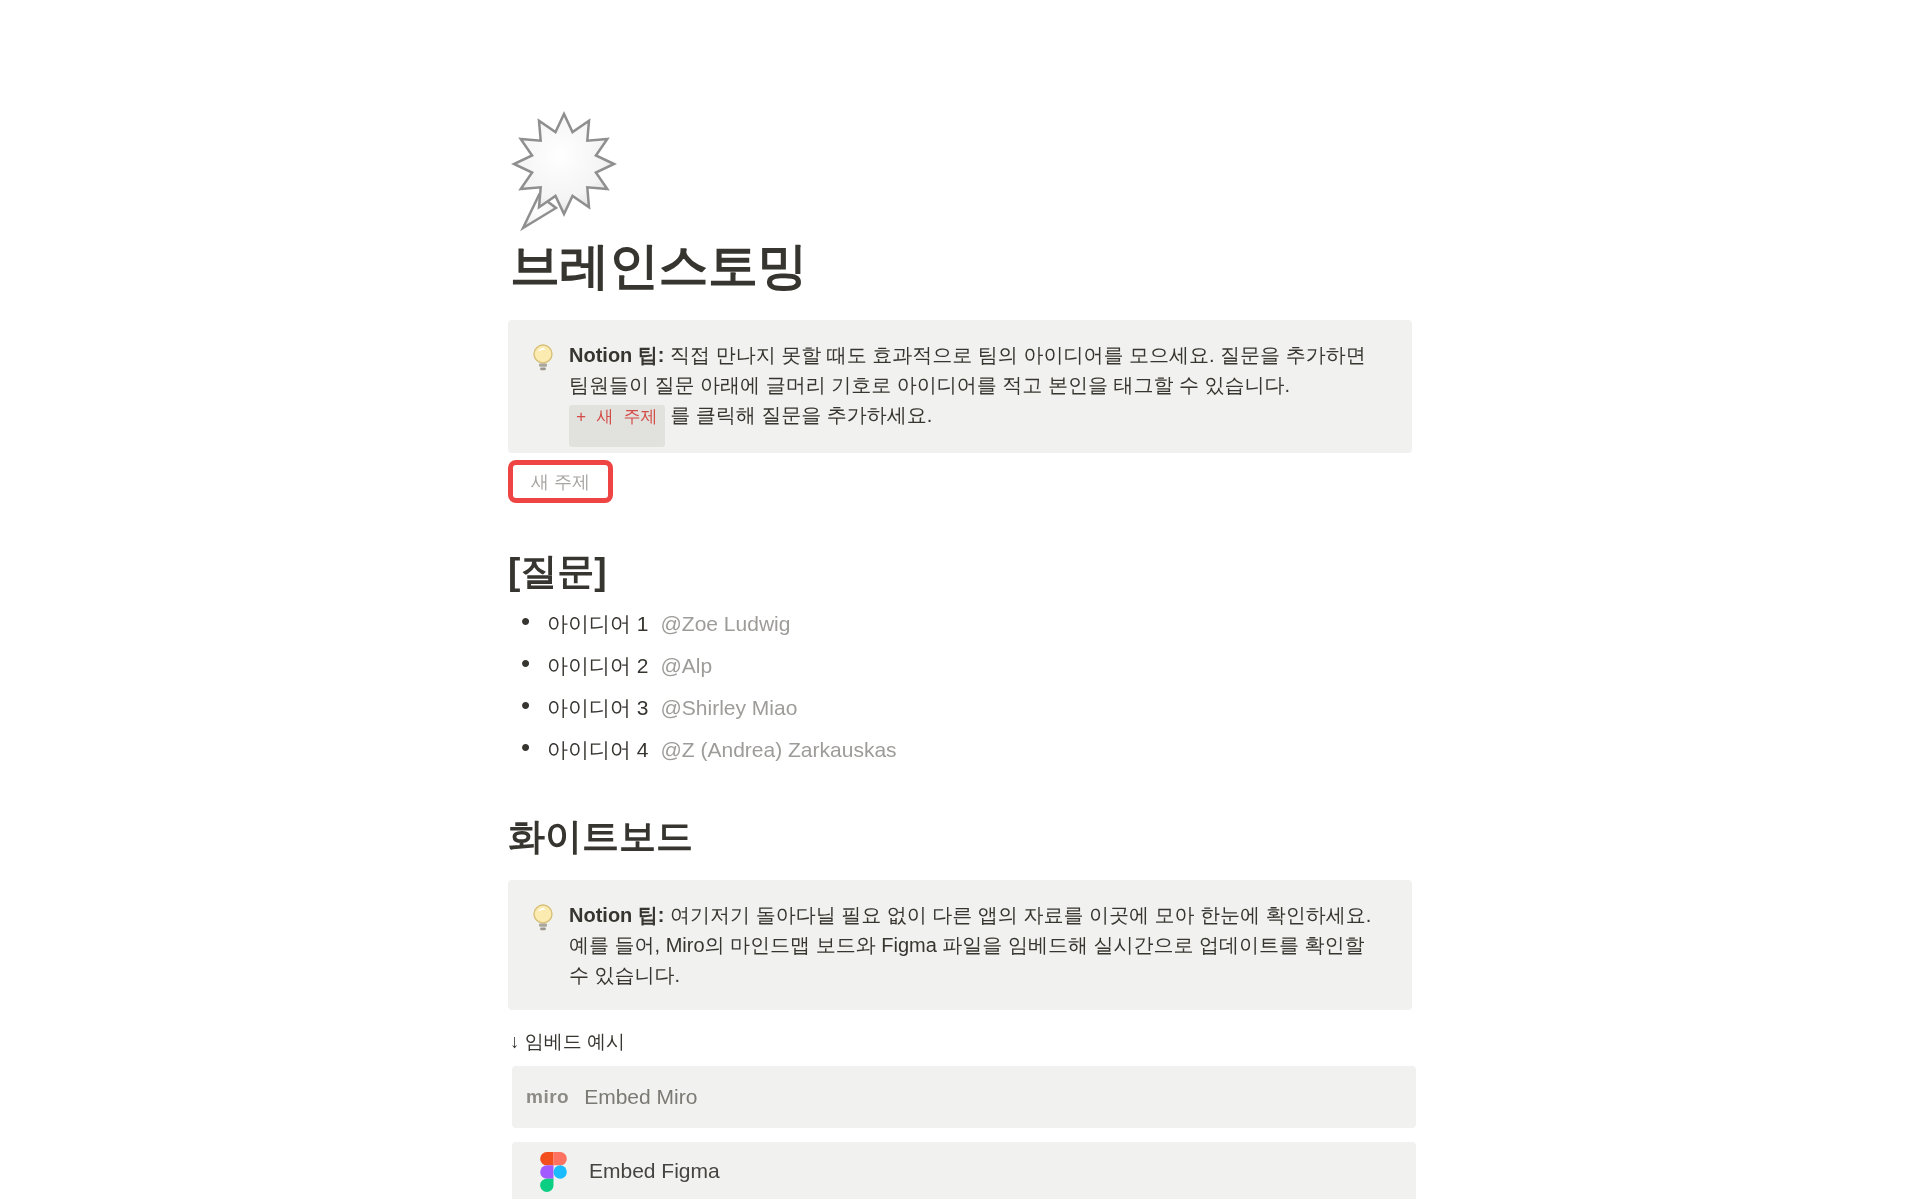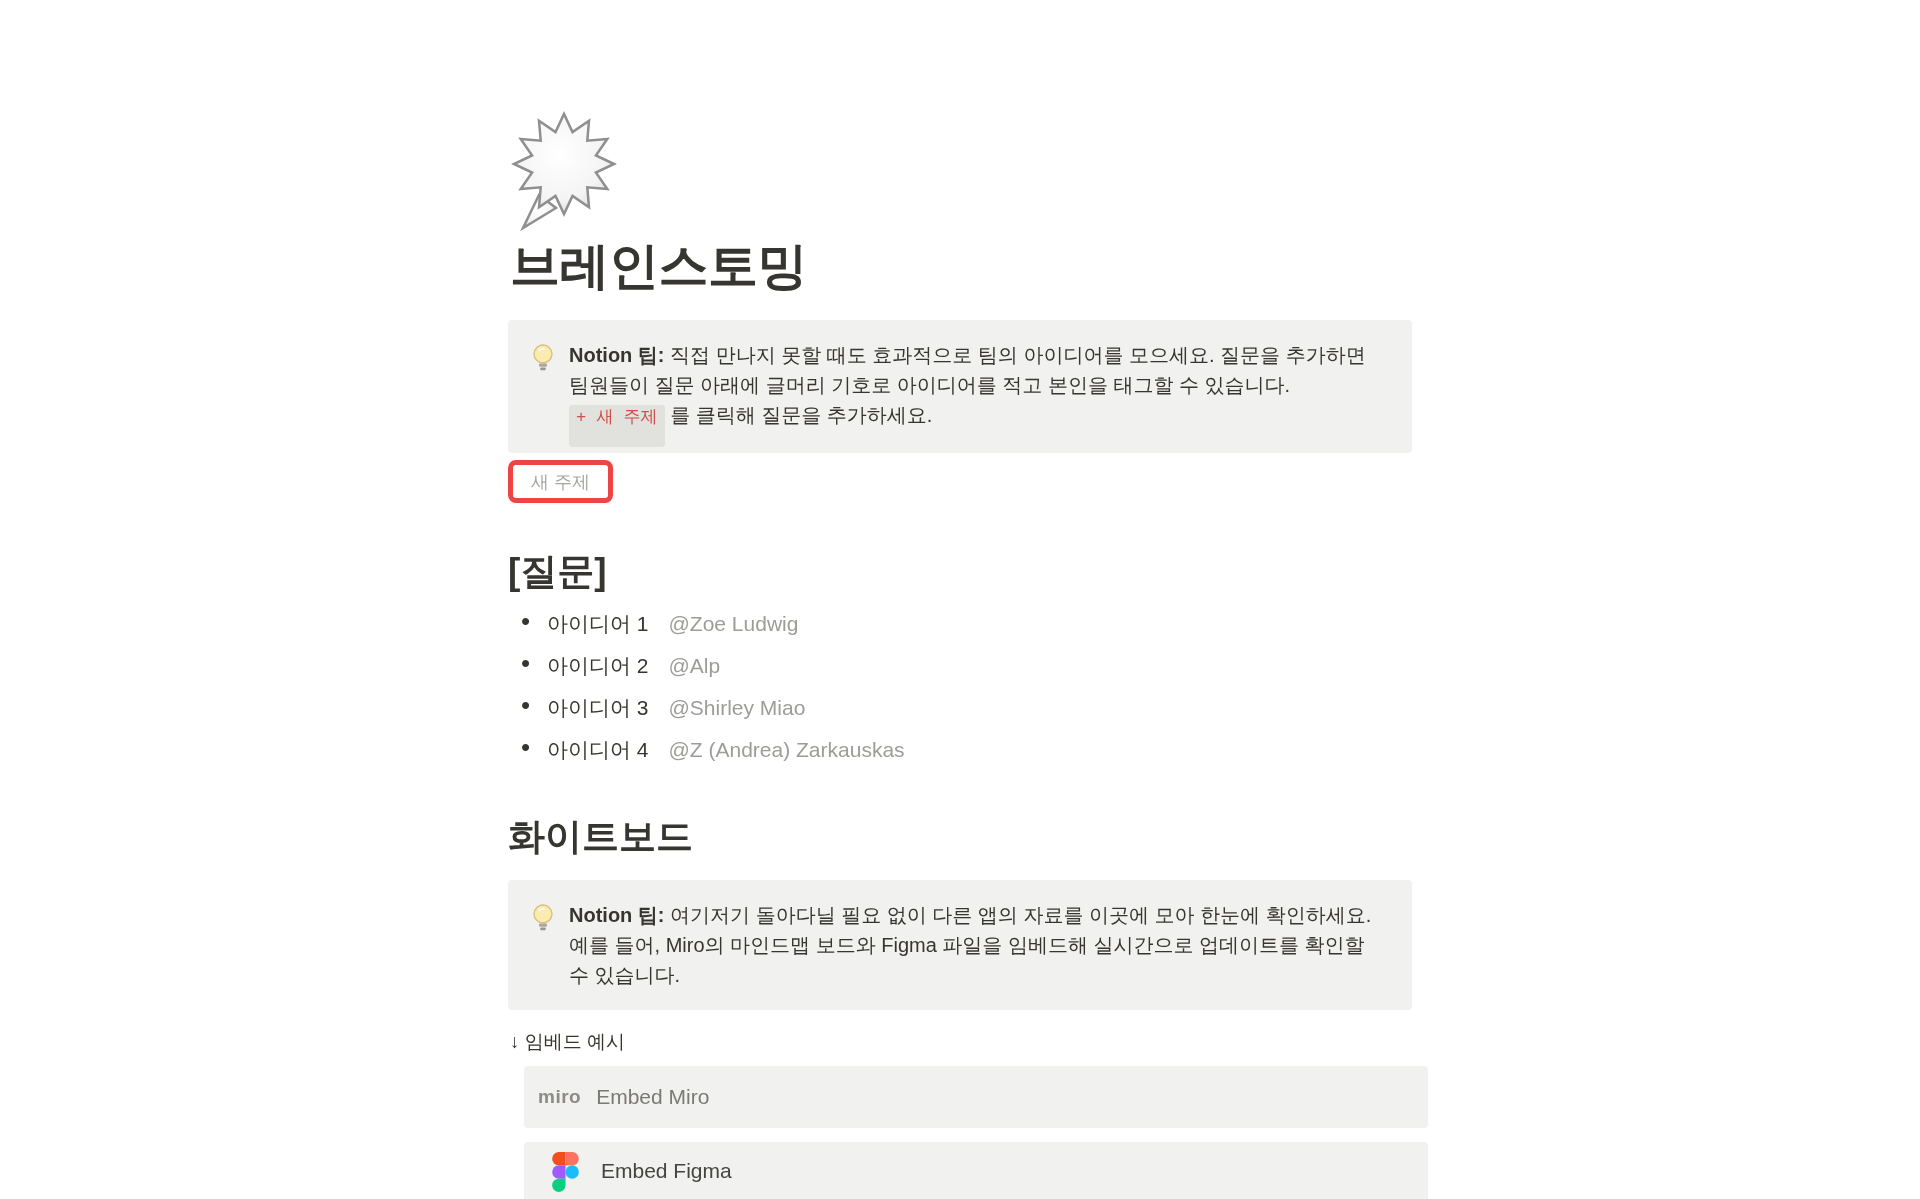--- a/index.html
+++ b/index.html
@@ -80,30 +80,30 @@
     color:#37352F;
     white-space:nowrap;
   }
   .idea-list li::before {
     content:"•";
     position:absolute; left:13px; top:-2px;
     font-size:26px; color:#37352F;
   }
   .mention {
     color:#9D9C99;
-    margin-left:20px;
+    margin-left:12px;
     cursor:pointer;
   }
   .embed-label {
     position:absolute; left:2px; top:1027px;
     font-size:19px; line-height:30px; color:#37352F;
     white-space:nowrap;
   }
   .embed-bar {
-    position:absolute; left:16px;
+    position:absolute; left:4px;
     width:904px;
     background:#F1F1EF;
     border-radius:4px;
     display:flex; align-items:center;
     cursor:pointer;
   }
   .miro-bar { top:1066px; height:62px; padding:0 16px 0 14px; gap:15px; }
   .figma-bar { top:1142px; height:57px; padding:0 16px 0 28px; gap:22px; border-radius:4px 4px 0 0; }
   .miro-logo {
     font-size:19px; font-weight:700; letter-spacing:0.5px;

